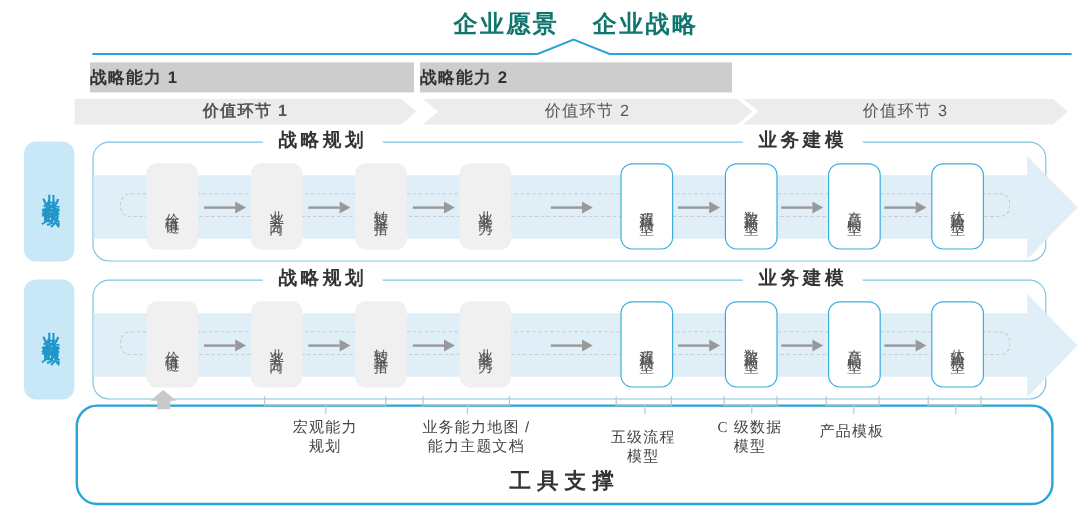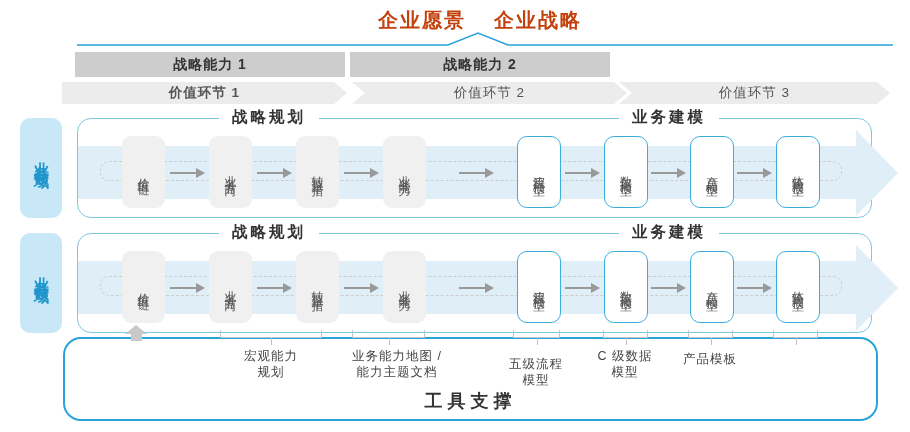--- a/index.html
+++ b/index.html
@@ -1,26 +1,26 @@
 <!DOCTYPE html>
 <html><head>
 <meta charset="utf-8">
 <style>
   html,body{margin:0;padding:0;background:#fff;}
   body{font-family:"Liberation Sans",sans-serif;}
   .stage{position:relative;width:910px;height:432px;background:#fff;overflow:hidden;}
 
   
   .title-row{position:absolute;left:378px;top:7px;display:flex;gap:28px;}
-  .title-row span{font-size:20px;font-weight:bold;color:#c2410c;letter-spacing:2px;white-space:nowrap;}
+  .title-row span{font-size:20px;font-weight:bold;color:#0f766e;letter-spacing:2px;white-space:nowrap;}
   .topline{position:absolute;left:0;top:0;width:910px;height:55px;pointer-events:none;}
 
   
   .cap-bar{position:absolute;top:52px;height:25px;background:#cdcdcd;color:#333;
-           font-size:14px;font-weight:600;line-height:25px;text-align:center;letter-spacing:1px;}
+           font-size:14px;font-weight:600;line-height:25px;letter-spacing:1px;}
 
   
   .vl-bar{position:absolute;top:82px;height:22px;background:#ececec;color:#555;
           font-size:13.5px;line-height:22px;text-align:center;letter-spacing:1px;}
   .vl-first{clip-path:polygon(0 0,calc(100% - 13px) 0,100% 50%,calc(100% - 13px) 100%,0 100%);}
   .vl-next{clip-path:polygon(0 0,calc(100% - 13px) 0,100% 50%,calc(100% - 13px) 100%,0 100%,13px 50%);}
 
   
   .side-box{position:absolute;left:20px;width:42px;height:100px;background:#c9e8f7;border-radius:10px;
             display:flex;align-items:center;justify-content:center;}
@@ -267,17 +267,17 @@
       <i class="br"></i>
       <i class="bc"></i>
     </div>
 
   <div class="ann" style="left:206px;top:349px;">宏观能力
 规划</div>
   <div class="ann" style="left:332px;top:349px;">业务能力地图 /
 能力主题文档</div>
   <div class="ann" style="left:471px;top:357px;">五级流程
 模型</div>
-  <div class="ann" style="left:560px;top:349px;">C 级数据
+  <div class="ann" style="left:560px;top:349px;font-family:Liberation Serif, serif;">C 级数据
 模型</div>
   <div class="ann" style="left:645px;top:352px;">产品模板</div>
 
 </div>
 
 </body></html>

